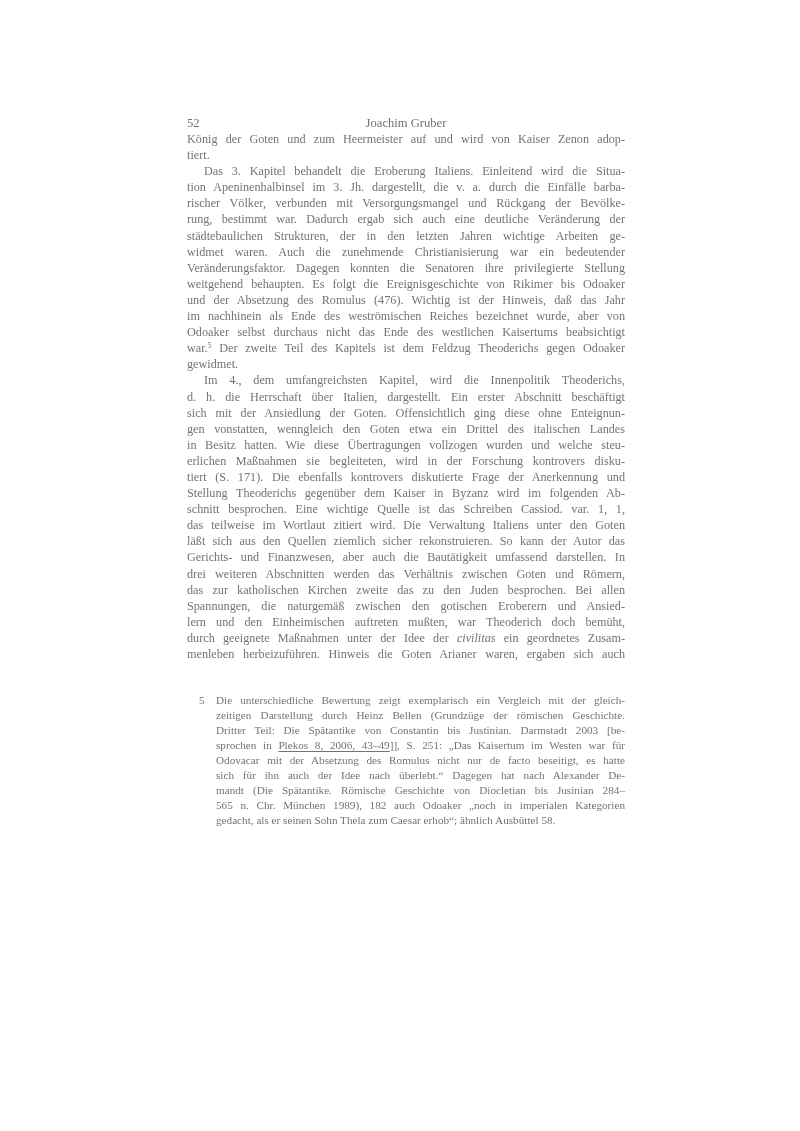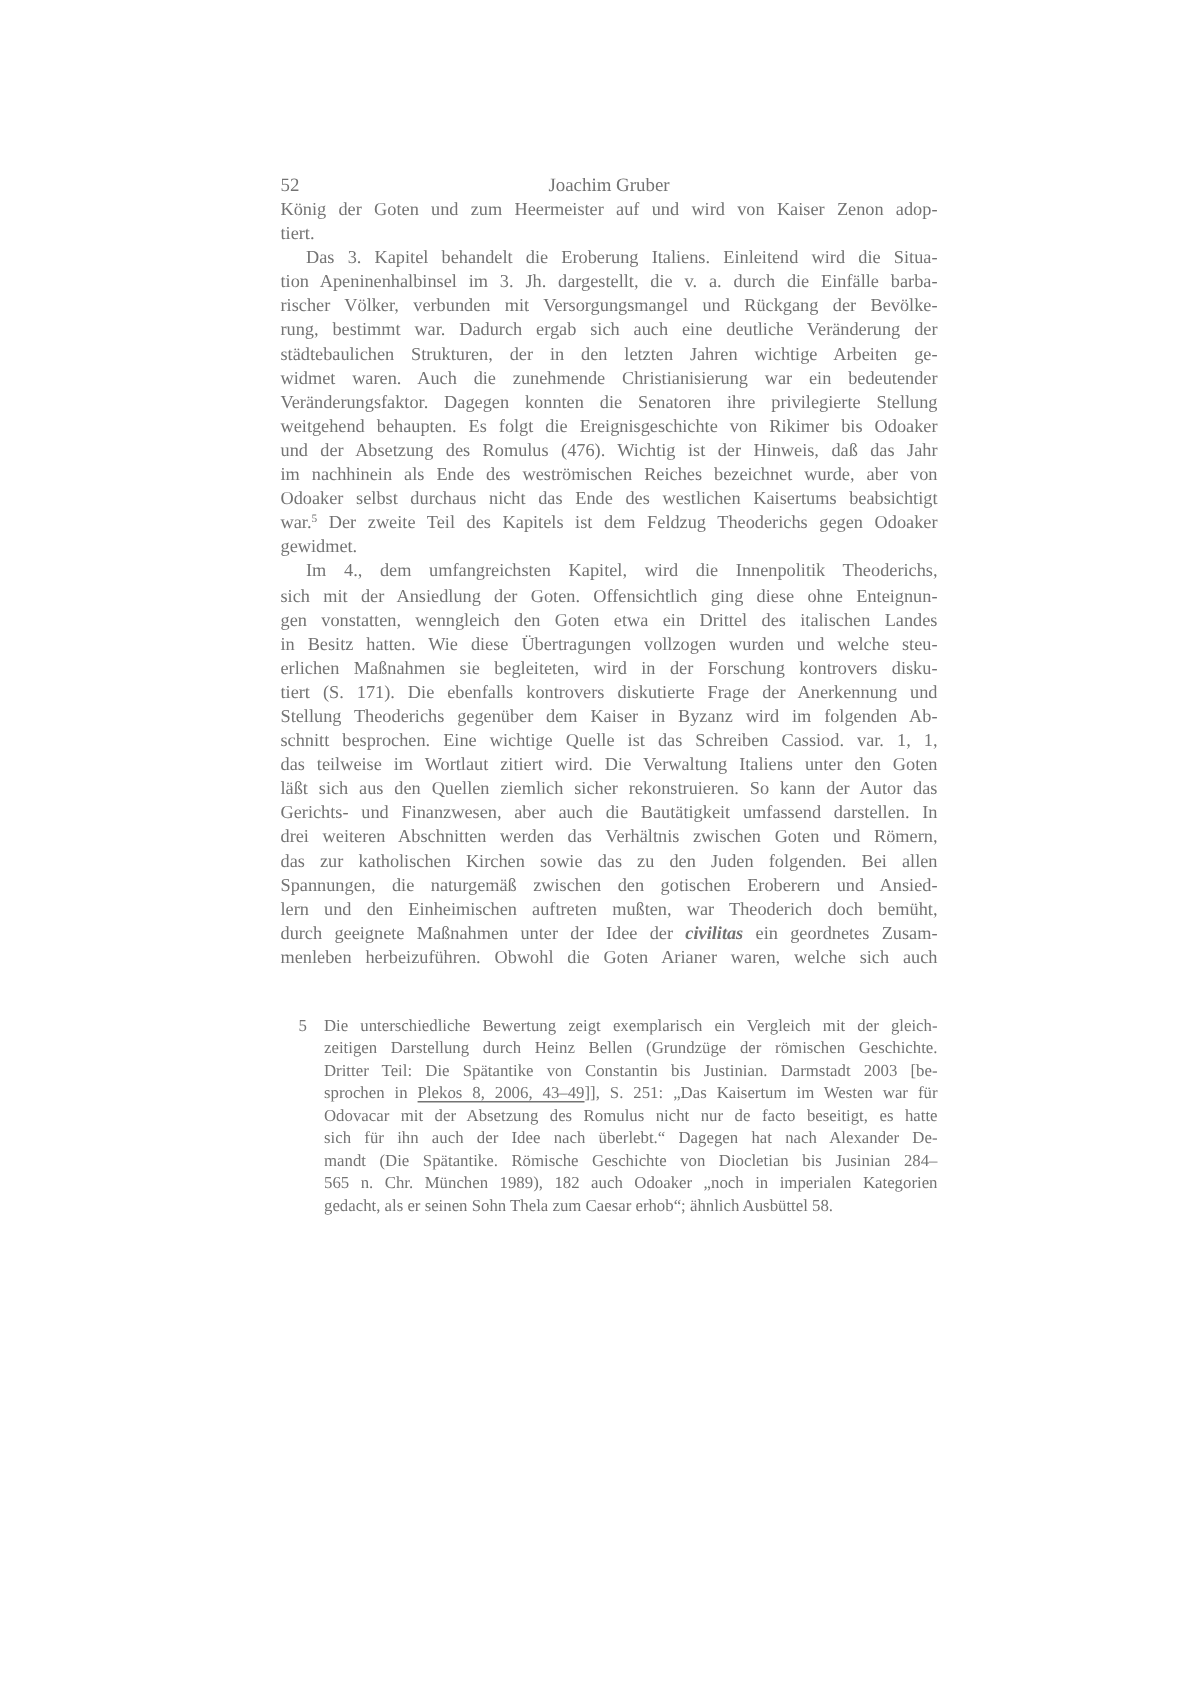--- a/index.html
+++ b/index.html
@@ -41,21 +41,21 @@
     text-align-last: justify;
     white-space: normal;
   }
   .line.endpara { text-align-last: left; }
   .line.indent { text-indent: 17px; }
   sup {
     font-size: 0.62em;
     line-height: 0;
     vertical-align: 0.5em;
   }
-  i { font-style: italic; font-weight: bold; }
+  i { font-style: italic; }
   .u { text-decoration: underline; text-underline-offset: 2px; }
   .footnote {
     margin-top: 31px;
     display: flex;
     font-size: 11.2px;
     line-height: 15px;
   }
   .fn-num {
     width: 29px;
     padding-left: 12px;
@@ -95,36 +95,37 @@
           <div class="line">Veränderungsfaktor. Dagegen konnten die Senatoren ihre privilegierte Stellung</div>
           <div class="line">weitgehend behaupten. Es folgt die Ereignisgeschichte von Rikimer bis Odoaker</div>
           <div class="line">und der Absetzung des Romulus (476). Wichtig ist der Hinweis, daß das Jahr</div>
           <div class="line">im nachhinein als Ende des weströmischen Reiches bezeichnet wurde, aber von</div>
           <div class="line">Odoaker selbst durchaus nicht das Ende des westlichen Kaisertums beabsichtigt</div>
           <div class="line">war.<sup>5</sup> Der zweite Teil des Kapitels ist dem Feldzug Theoderichs gegen Odoaker</div>
           <div class="line endpara">gewidmet.</div>
         </div>
         <div class="para">
           <div class="line indent">Im 4., dem umfangreichsten Kapitel, wird die Innenpolitik Theoderichs,</div>
+          <div class="line">d. h. die Herrschaft über Italien, dargestellt. Ein erster Abschnitt beschäftigt</div>
           <div class="line">sich mit der Ansiedlung der Goten. Offensichtlich ging diese ohne Enteignun-</div>
           <div class="line">gen vonstatten, wenngleich den Goten etwa ein Drittel des italischen Landes</div>
           <div class="line">in Besitz hatten. Wie diese Übertragungen vollzogen wurden und welche steu-</div>
           <div class="line">erlichen Maßnahmen sie begleiteten, wird in der Forschung kontrovers disku-</div>
           <div class="line">tiert (S. 171). Die ebenfalls kontrovers diskutierte Frage der Anerkennung und</div>
           <div class="line">Stellung Theoderichs gegenüber dem Kaiser in Byzanz wird im folgenden Ab-</div>
           <div class="line">schnitt besprochen. Eine wichtige Quelle ist das Schreiben Cassiod. var. 1, 1,</div>
           <div class="line">das teilweise im Wortlaut zitiert wird. Die Verwaltung Italiens unter den Goten</div>
           <div class="line">läßt sich aus den Quellen ziemlich sicher rekonstruieren. So kann der Autor das</div>
           <div class="line">Gerichts- und Finanzwesen, aber auch die Bautätigkeit umfassend darstellen. In</div>
           <div class="line">drei weiteren Abschnitten werden das Verhältnis zwischen Goten und Römern,</div>
-          <div class="line">das zur katholischen Kirchen sowie das zu den Juden folgenden. Bei allen</div>
+          <div class="line">das zur katholischen Kirchen zweite das zu den Juden besprochen. Bei allen</div>
           <div class="line">Spannungen, die naturgemäß zwischen den gotischen Eroberern und Ansied-</div>
           <div class="line">lern und den Einheimischen auftreten mußten, war Theoderich doch bemüht,</div>
           <div class="line">durch geeignete Maßnahmen unter der Idee der <i>civilitas</i> ein geordnetes Zusam-</div>
-          <div class="line">menleben herbeizuführen. Obwohl die Goten Arianer waren, welche sich auch</div>
+          <div class="line">menleben herbeizuführen. Hinweis die Goten Arianer waren, ergaben sich auch</div>
         </div>
       </div>
 
     <div class="footnote">
       <div class="fn-num">5</div>
       <div class="fn-lines">
           <div class="fn-line">Die unterschiedliche Bewertung zeigt exemplarisch ein Vergleich mit der gleich-</div>
           <div class="fn-line">zeitigen Darstellung durch Heinz Bellen (Grundzüge der römischen Geschichte.</div>
           <div class="fn-line">Dritter Teil: Die Spätantike von Constantin bis Justinian. Darmstadt 2003 [be-</div>
           <div class="fn-line">sprochen in <span class="u">Plekos 8, 2006, 43–49</span>]], S. 251: „Das Kaisertum im Westen war für</div>

